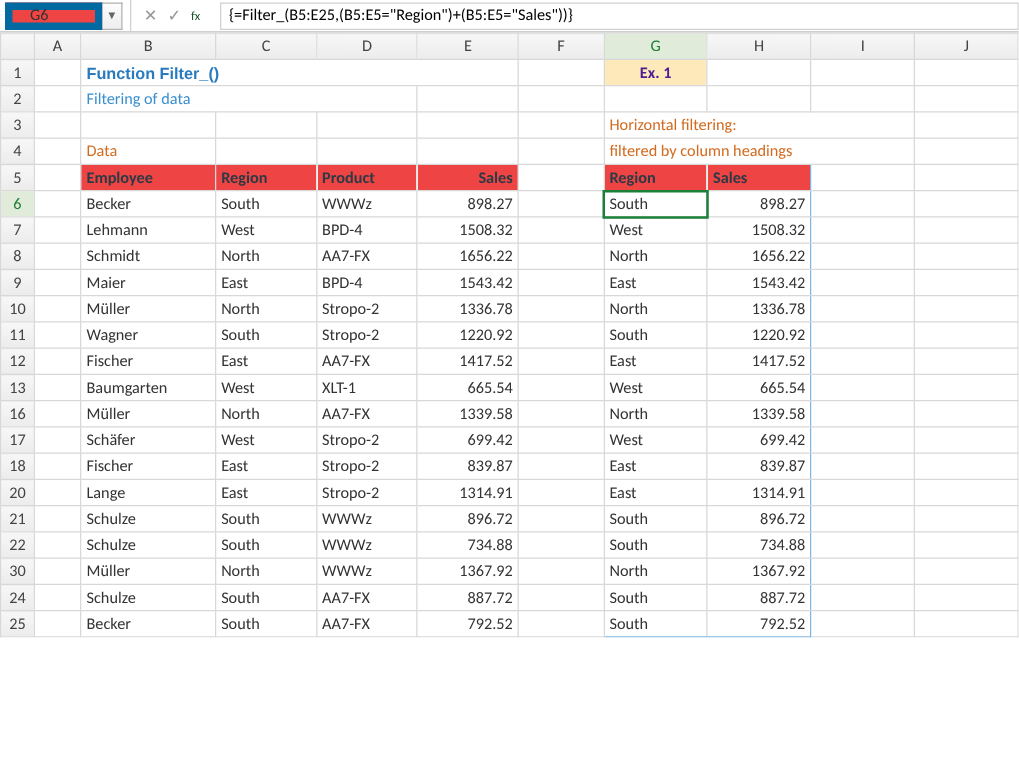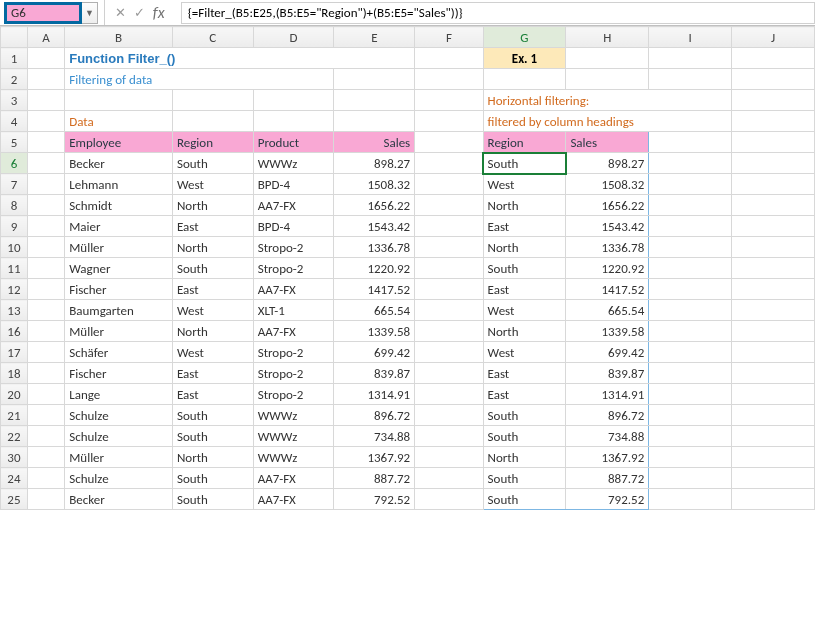--- a/index.html
+++ b/index.html
@@ -17,25 +17,25 @@
     display: flex;
     align-items: center;
     height: 26px;
     border-bottom: 1px solid #c0c0c0;
     background: #fff;
   }
   .name-box {
     width: 78px;
     height: 22px;
     margin-left: 4px;
-    border: 3px solid #0369a1;
-    background: #f9a8d4;
+    border: 6px solid #0369a1;
+    background: #ef4444;
     display: flex;
     align-items: center;
-    padding: 0 4px;
+    padding: 0 14px;
     font-size: 13px;
   }
   .name-box-drop {
     width: 16px;
     text-align: center;
     color: #666;
     font-size: 9px;
     border: 1px solid #b0b0b0;
     border-left: none;
     height: 22px;
@@ -49,23 +49,22 @@
     align-items: center;
     gap: 8px;
     padding: 0 10px;
     color: #999;
     font-size: 13px;
     border-left: 1px solid #d0d0d0;
     margin-left: 6px;
     height: 100%;
   }
   .fx-label {
-    font-style: italic;
-    color: #737373;
-    font-size: 16px;
+    color: #14532d;
+    font-size: 10px;
     padding-right: 6px;
   }
   .formula-input {
     flex: 1;
     height: 22px;
     border: 1px solid #d0d0d0;
     font-size: 13px;
     padding: 0 6px;
     font-family: Calibri, Arial, sans-serif;
   }
@@ -115,29 +114,29 @@
     color: #2a7bbd;
     padding-left: 2px;
   }
   .subtitle-text {
     font-size: 16px;
     color: #3a8fd0;
   }
   .data-label { color: #d26b1f; font-size: 12px; }
   .orange-text { color: #d26b1f; font-size: 12px; }
   .header-cell {
-    background: #f9a8d4;
-    font-weight: normal;
+    background: #ef4444;
+    font-weight: bold;
     color: #2b3a44;
   }
   .ex-cell {
     background: #fde9b9;
     font-weight: bold;
     text-align: center;
-    color: #000000;
+    color: #4c1d95;
   }
   .num { text-align: right; padding-right: 6px; }
   .selected-cell {
     outline: 2px solid #1a7f37;
     outline-offset: -1px;
     position: relative;
   }
   .array-g { border-left: 1px solid #7db7e3 !important; }
   .array-h { border-right: 1px solid #7db7e3 !important; }
   .array-top { border-top: 1px solid #7db7e3 !important; }

